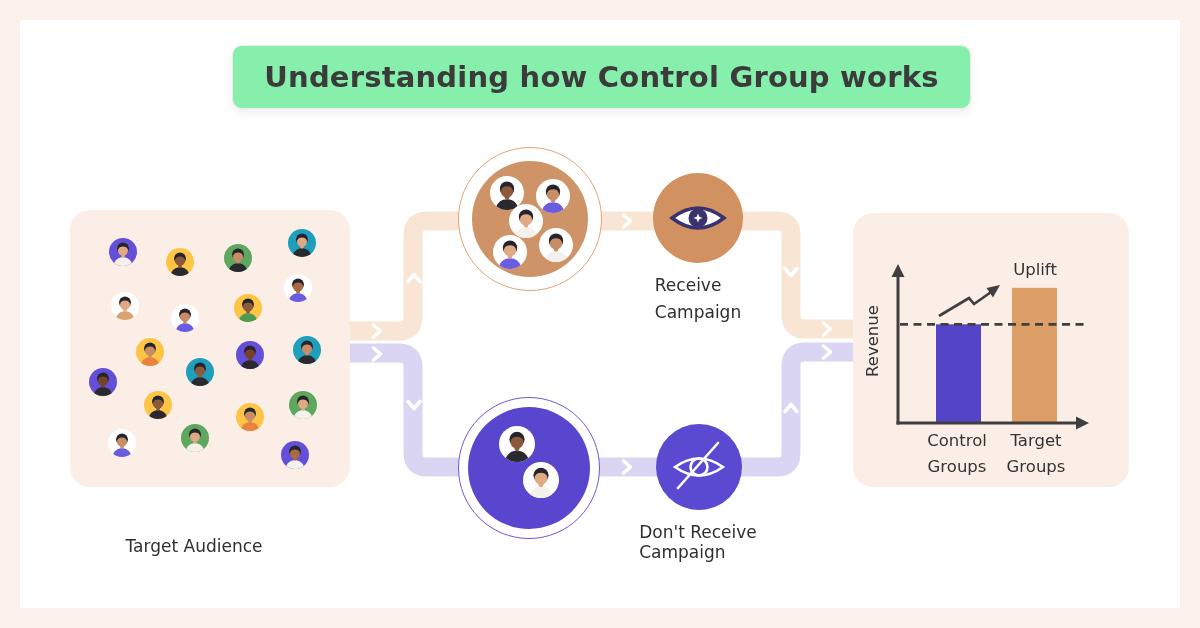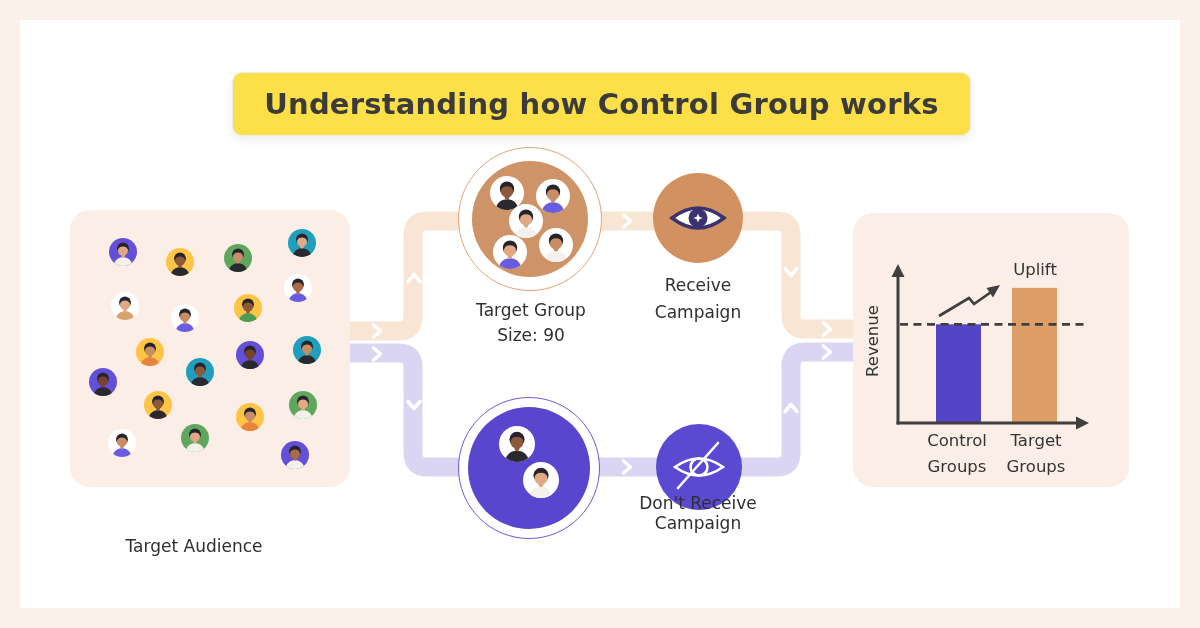--- a/index.html
+++ b/index.html
@@ -2,44 +2,44 @@
 <html style="--page-bg: #FBF1EA; --panel-bg: #FFFFFF; --box-bg: #FBEEE6; --peach-flow: #F8E5D3; --lavender-flow: #D9D5F2; --target-circle: #CE9467; --target-ring: #E3A478; --receive-circle: #D29160; --control-circle: #5847CE; --control-ring: #6A5BD8; --dont-circle: #5A49D1; --ink: #2F2F2F; --title-ink: #3B3B3B; --eye-navy: #3A336F; --axis: #3F3F3F; --hair: #26242C;"><head>
 <meta charset="utf-8">
 <style>
   html,body{margin:0;padding:0;}
   .page{position:relative;width:1200px;height:628px;background:var(--page-bg,#FBF1EA);
         font-family:"DejaVu Sans","Liberation Sans",sans-serif;overflow:hidden;}
   .panel{position:absolute;left:20px;top:20px;width:1160px;height:588px;background:var(--panel-bg,#fff);}
   #flows{position:absolute;left:0;top:0;width:1200px;height:628px;}
   #flow-peach{stroke:var(--peach-flow);}
   #flow-lavender{stroke:var(--lavender-flow);}
-  .title-box{position:absolute;left:232px;top:45px;width:737px;height:62px;background:#fde047;
+  .title-box{position:absolute;left:232px;top:45px;width:737px;height:62px;background:#86efac;
              border:1px solid #ececec;border-radius:10px;box-shadow:0 4px 10px rgba(0,0,0,.07);
-             display:flex;align-items:center;justify-content:center;margin-top:27px;}
+             display:flex;align-items:center;justify-content:center;}
   .title-box span{font-size:29px;font-weight:bold;color:var(--title-ink);letter-spacing:.2px;}
   .box{position:absolute;background:var(--box-bg);border-radius:20px;}
   #audience-box{left:70px;top:210px;width:280px;height:277px;}
   #chart-box{left:853px;top:213px;width:276px;height:274px;}
   .avatar{position:absolute;border-radius:50%;overflow:hidden;}
   .avatar svg{display:block;width:100%;height:100%;}
   .ring{position:absolute;border-radius:50%;background:#fff;box-sizing:border-box;}
   #target-ring{left:458px;top:147px;width:144px;height:144px;border:1.5px solid var(--target-ring);}
   #control-ring{left:458px;top:397px;width:142px;height:142px;border:1.5px solid var(--control-ring);}
   .fill-circle{position:absolute;border-radius:50%;}
   #target-fill{left:472px;top:161px;width:116px;height:116px;background:var(--target-circle);}
   #control-fill{left:468px;top:407px;width:122px;height:122px;background:var(--control-circle);}
   #receive-circle{left:653px;top:173px;width:90px;height:90px;background:var(--receive-circle);}
   #dont-circle{left:656px;top:424px;width:86px;height:86px;background:var(--dont-circle);}
   .fill-circle svg{display:block;width:100%;height:100%;}
-  .label{position:absolute;text-align:center;color:var(--ink);font-size:17px;line-height:23px;transform:translateX(-50%);}
+  .label{position:absolute;text-align:left;color:var(--ink);font-size:17px;line-height:23px;transform:translateX(-50%);}
   #audience-label{left:194px;top:505px;margin-top:30px;}
   #target-label{left:531px;top:298px;line-height:25px;}
   #control-label{left:528px;top:539px;line-height:22px;}
   #receive-label{left:698px;top:272px;line-height:27px;}
-  #dont-label{left:698px;top:493px;line-height:20px;}
+  #dont-label{left:698px;top:522px;line-height:20px;}
   #chart{position:absolute;inset:0;}
   .chart-text{font-size:16.5px;fill:#333;}
   .axis{stroke:var(--axis);stroke-width:3;fill:none;}
 </style>
 </head>
 <body>
 
 <div class="page">
   <div class="panel"></div>
 
@@ -284,24 +284,20 @@
       <div class="avatar" style="left: 539px; top: 228px; width: 34px; height: 34px; background: rgb(255, 255, 255);">
         <svg viewBox="0 0 28 28">
     <path d="M4 29 C5.5 21.5 9.5 19.2 14 19.2 C18.5 19.2 22.5 21.5 24 29 Z" fill="#F4F1EC"></path>
     <rect x="12.1" y="14.8" width="3.8" height="4.6" rx="1.6" fill="#C98D66"></rect>
     <circle cx="14" cy="10.4" r="5.9" fill="#26242C"></circle>
     <circle cx="14" cy="12.7" r="5" fill="#C98D66"></circle>
     <path d="M8.8 11.3 A5.6 4.6 0 0 1 19.2 11.3 L19.2 9.6 A5.9 5.9 0 0 0 8.8 9.6 Z" fill="#26242C"></path>
   </svg>
       </div>
     </div>
-  <div class="label" id="target-label">
-    <div>Target Group</div>
-    <div>Size: 90</div>
-  </div>
 
   <div class="ring" id="control-ring"></div>
   <div class="fill-circle" id="control-fill"></div>
   <div id="control-members">
       <div class="avatar" style="left: 499px; top: 426px; width: 36px; height: 36px; background: rgb(255, 255, 255);">
         <svg viewBox="0 0 28 28">
     <path d="M4 29 C5.5 21.5 9.5 19.2 14 19.2 C18.5 19.2 22.5 21.5 24 29 Z" fill="#2B2930"></path>
     <rect x="12.1" y="14.8" width="3.8" height="4.6" rx="1.6" fill="#8C5A3B"></rect>
     <circle cx="14" cy="10.4" r="5.9" fill="#26242C"></circle>
     <circle cx="14" cy="12.7" r="5" fill="#8C5A3B"></circle>

